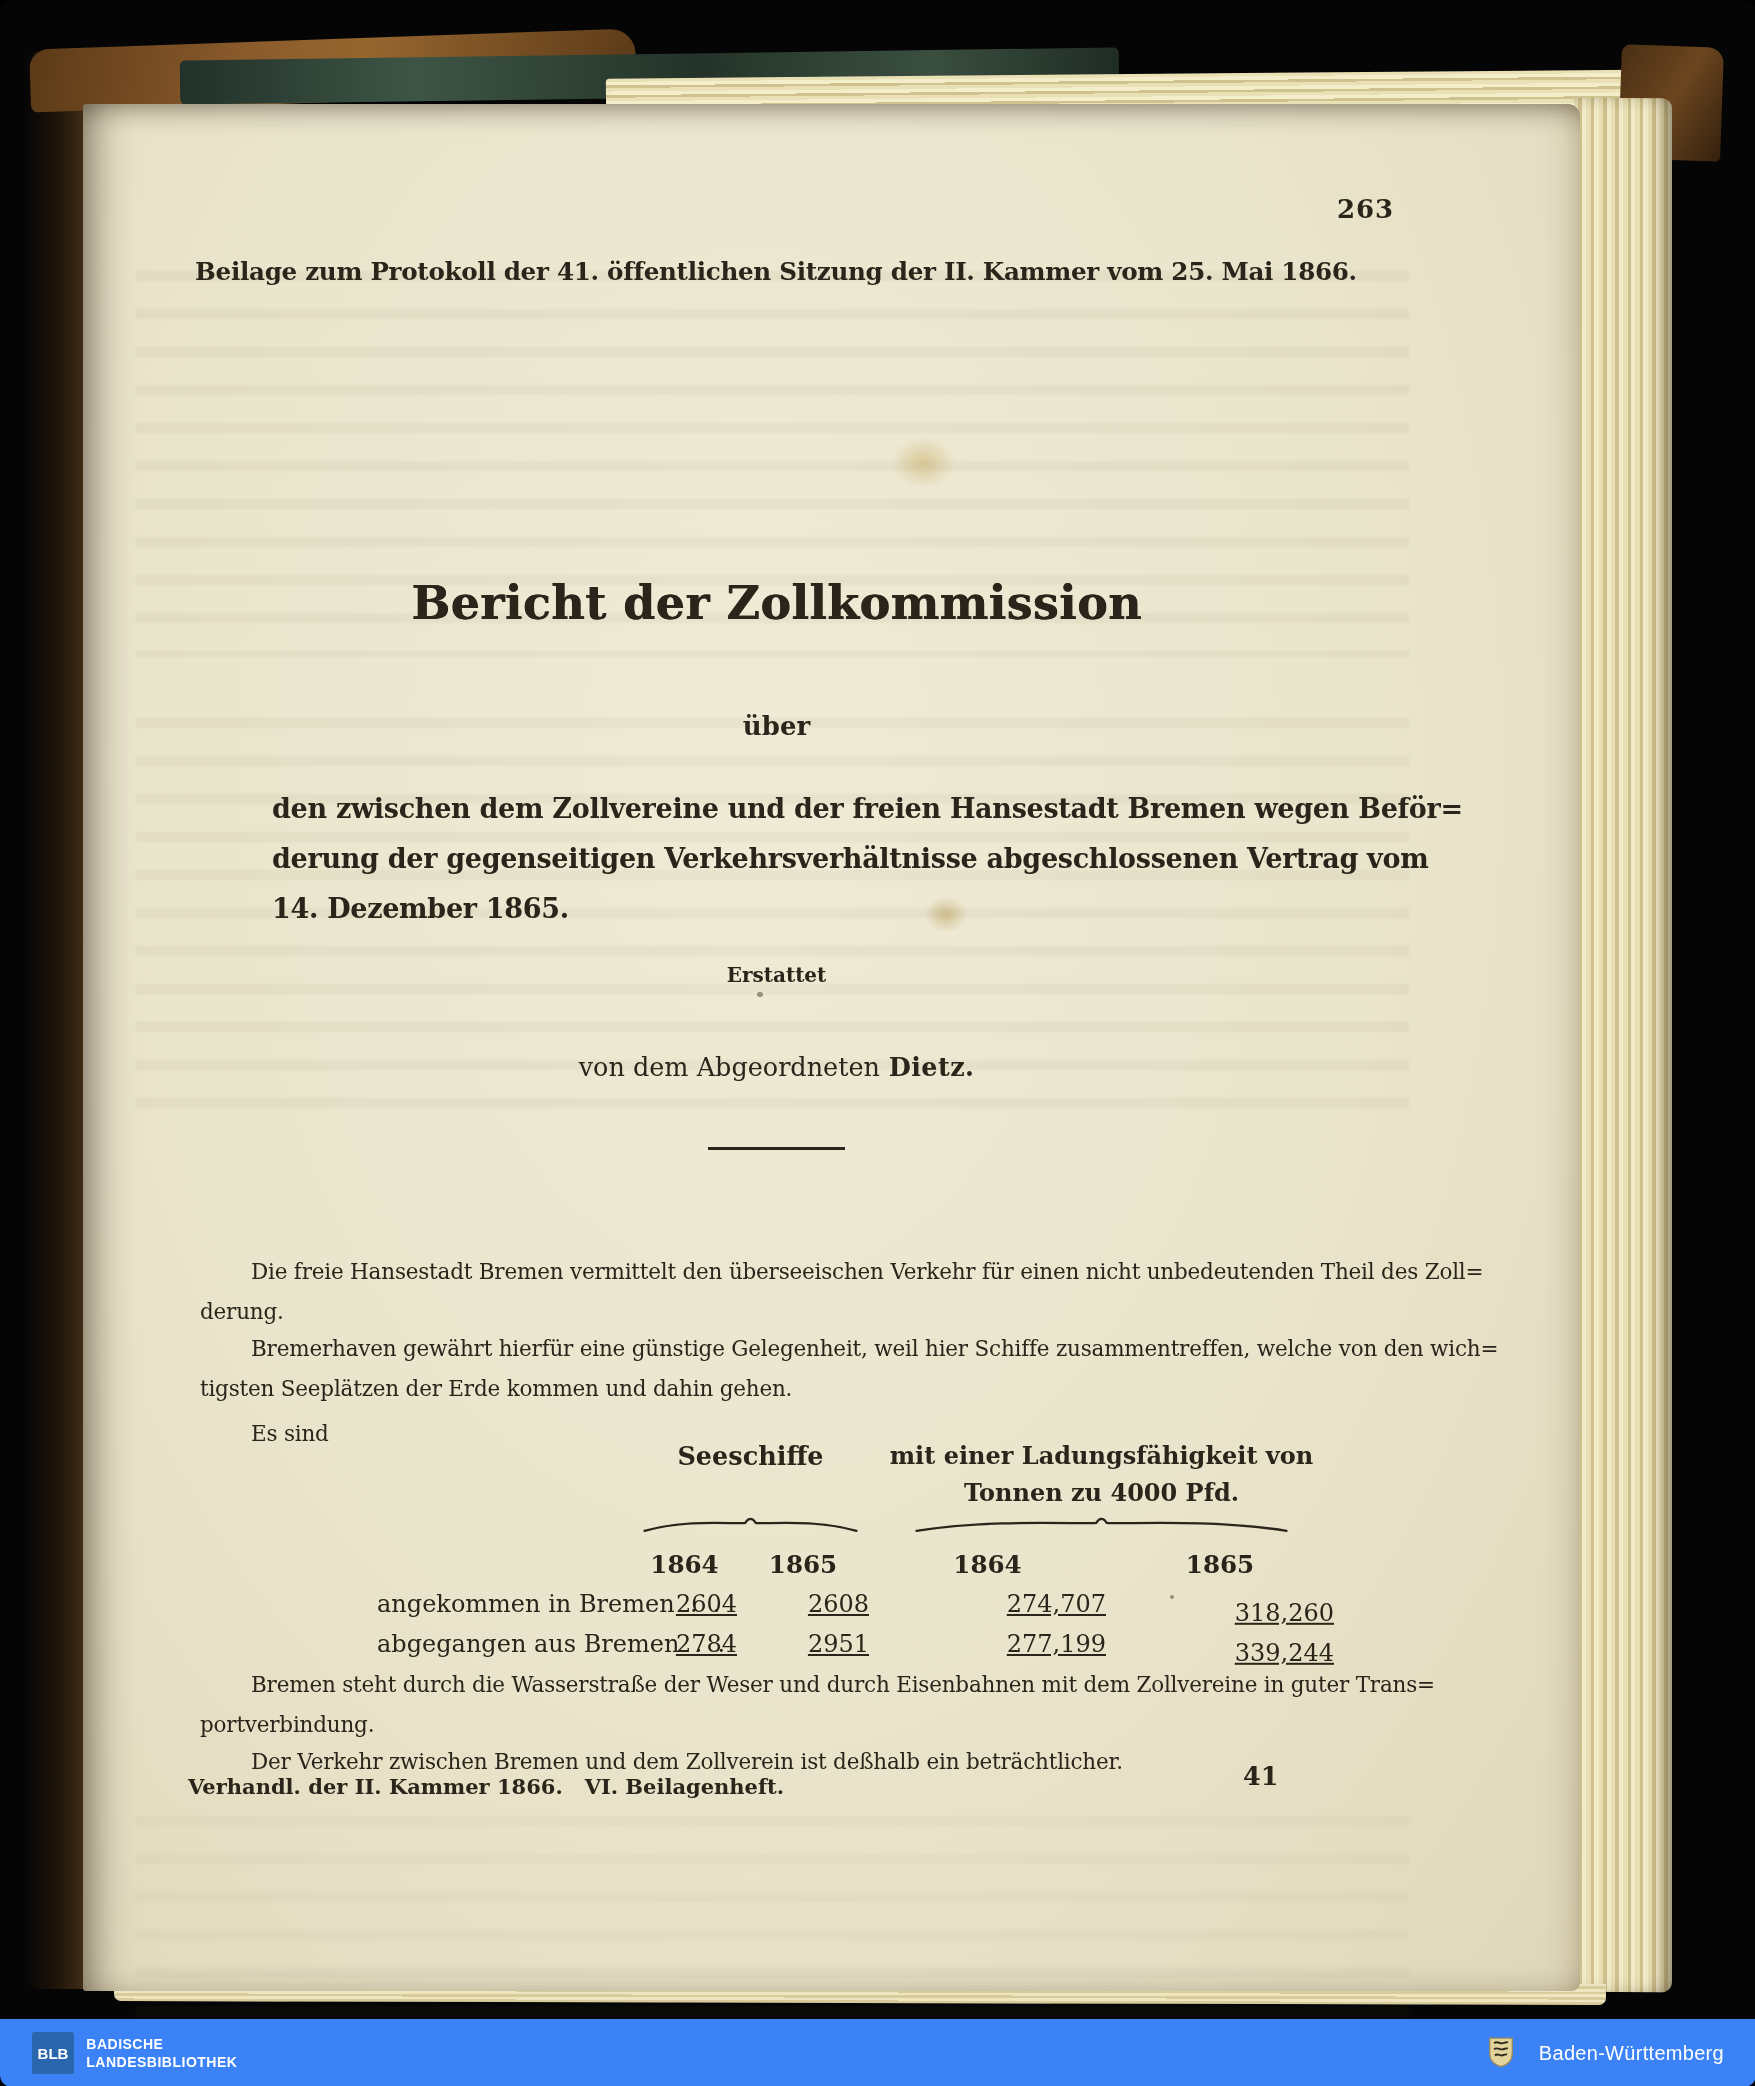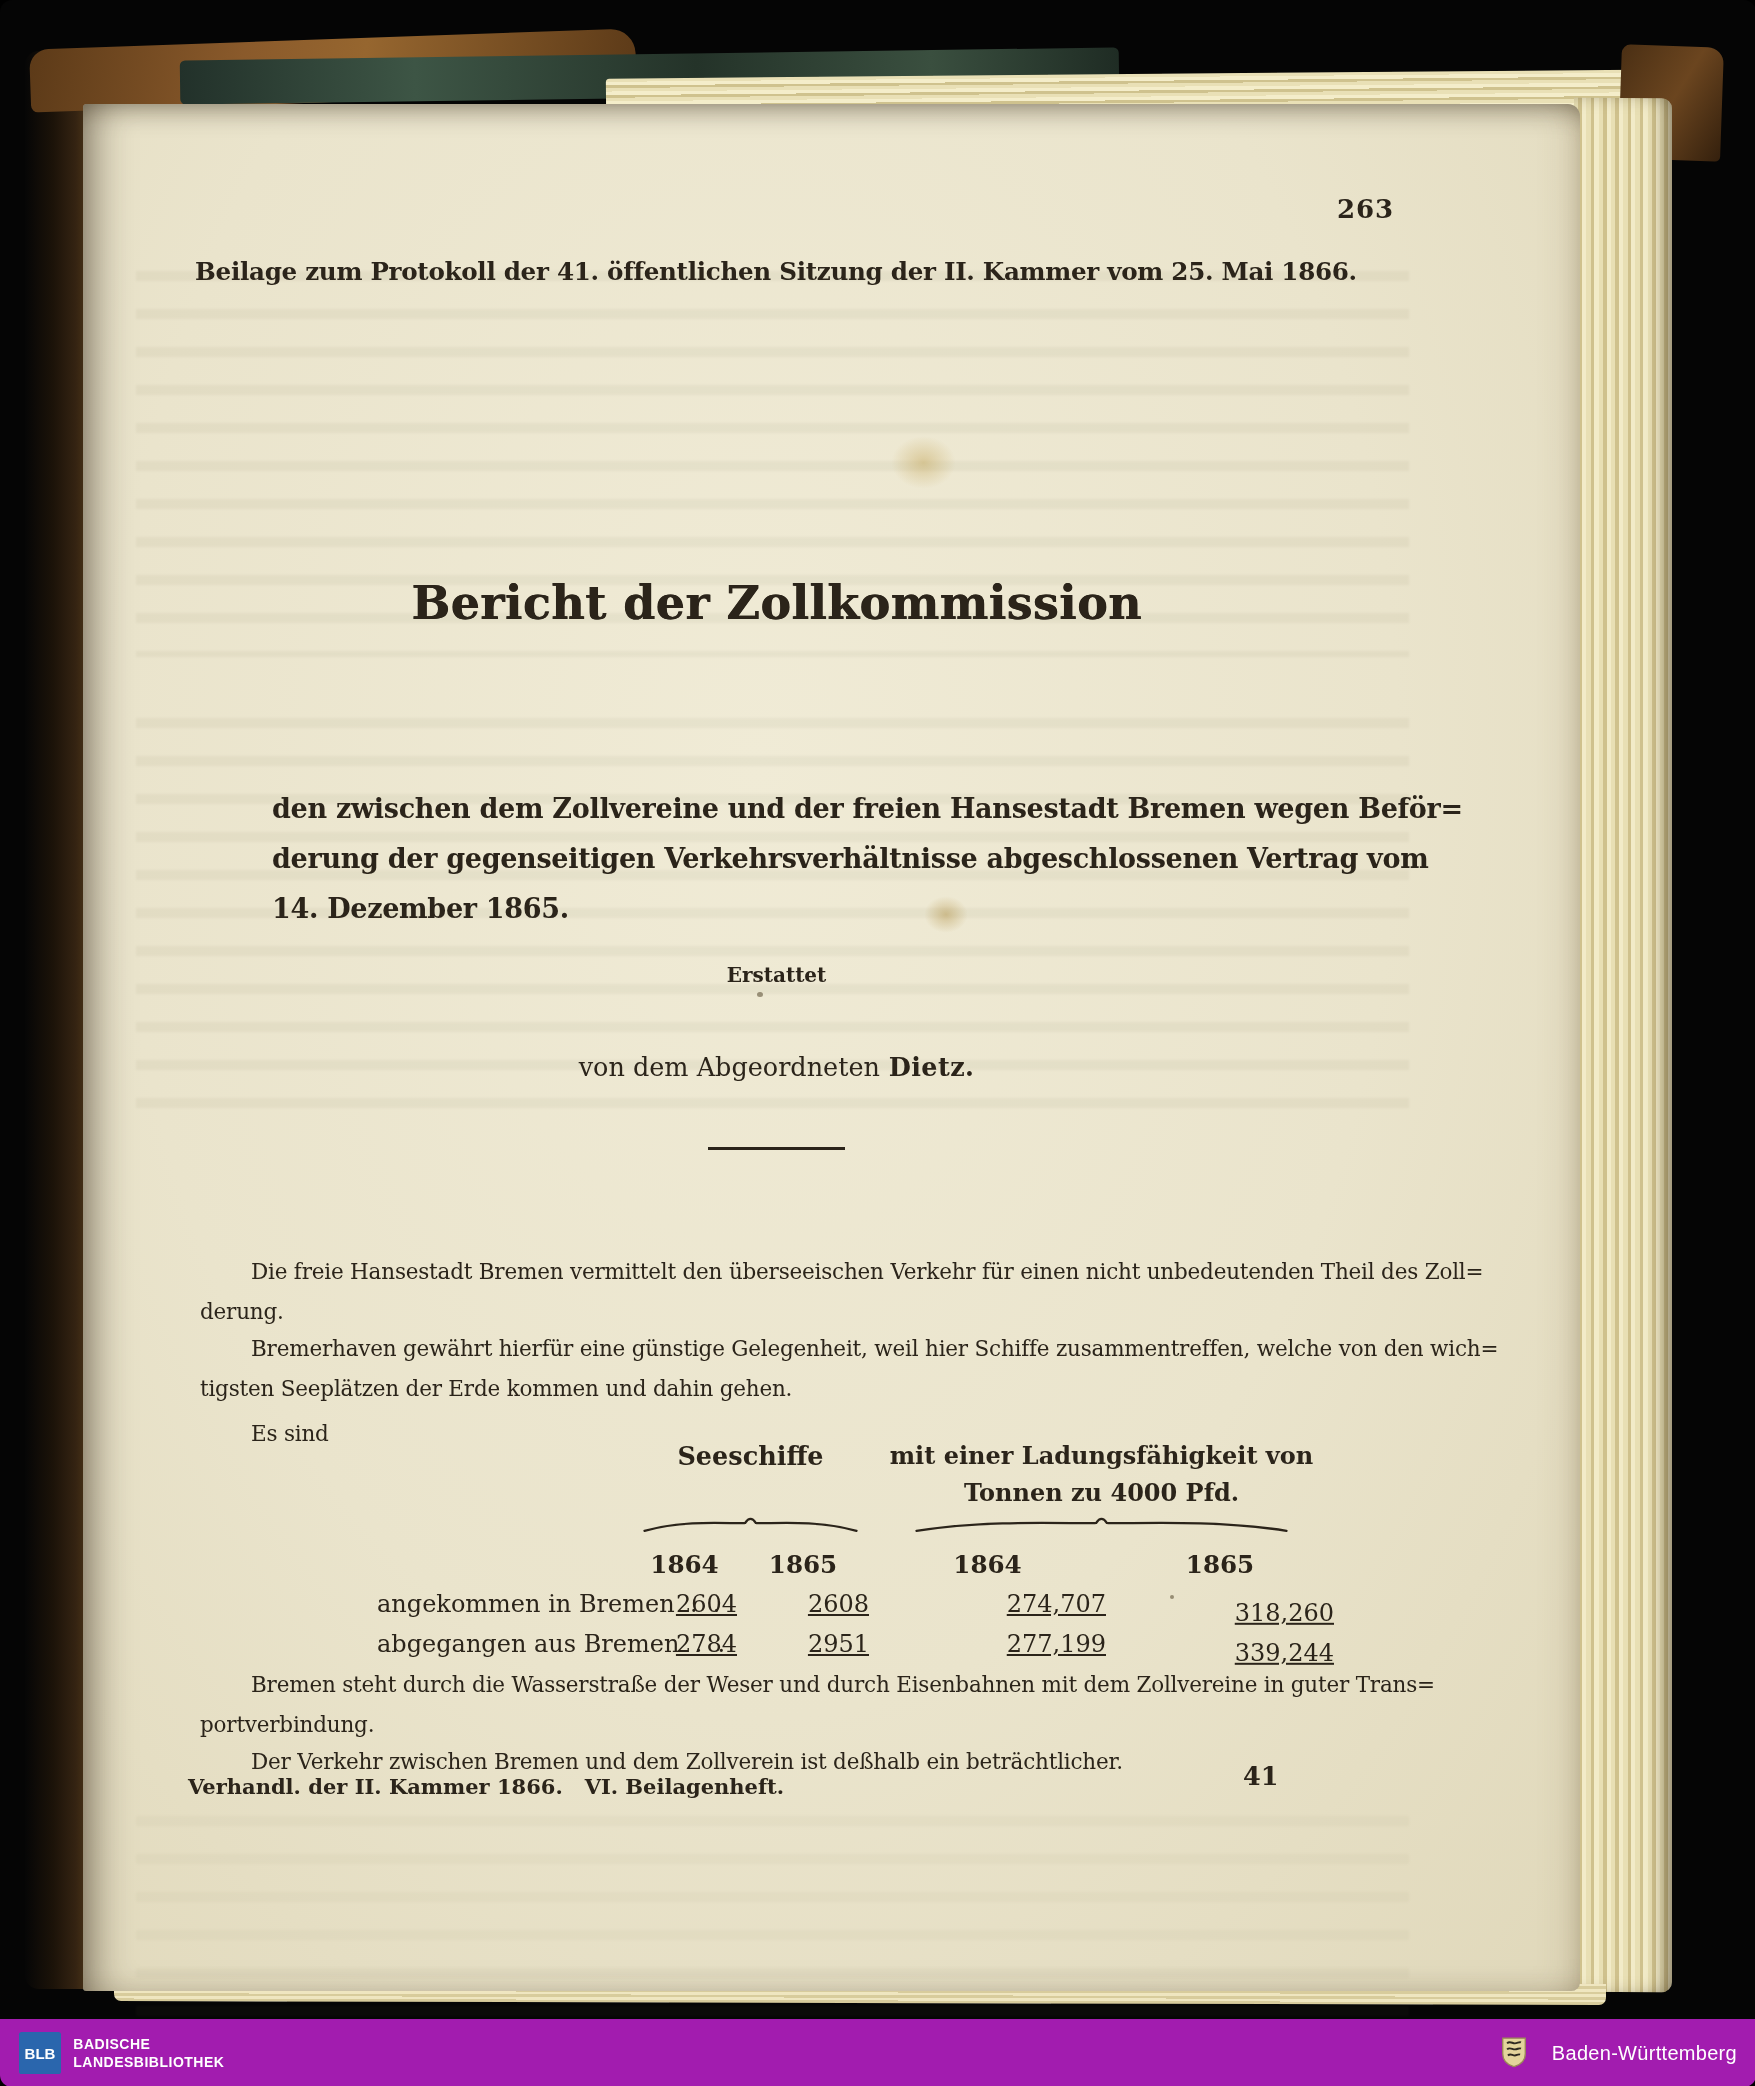--- a/index.html
+++ b/index.html
@@ -84,22 +84,22 @@
   .t-years .t-cell{text-align:center;font-weight:bold;}
   .t-data{grid-template-columns:255px 105px 132px 237px 228px;margin-top:11.4px;}
   .t-label{white-space:pre;font-size:24px;}
   .t-val{text-align:right;font-size:24px;text-decoration:underline;}
   .dip{transform:translateY(8.8px);}
 
   .footer-left{position:absolute;left:105px;top:1670px;font-size:21px;font-weight:bold;white-space:pre;}
   .footer-right{position:absolute;left:1160px;top:1657px;font-size:25.5px;font-weight:bold;}
 
   
-  .viewer-bar{position:absolute;left:0;top:2019px;width:1756px;height:68px;background:#a21caf;
-    display:flex;align-items:center;justify-content:space-between;padding:0 19px;
+  .viewer-bar{position:absolute;left:0;top:2019px;width:1756px;height:68px;background:#3b82f6;
+    display:flex;align-items:center;justify-content:space-between;padding:0 32px;
     font-family:"Liberation Sans", sans-serif;color:#fff;}
   .v-left{display:flex;align-items:center;gap:12.3px;cursor:pointer;}
   .blb-square{width:42px;height:42px;background:#2a66ad;border-radius:2.6px;
     display:flex;align-items:center;justify-content:center;font-size:15px;font-weight:bold;color:#fff;}
   .lib-lines{font-size:14px;font-weight:bold;line-height:18.4px;letter-spacing:0.5px;}
   .v-right{display:flex;align-items:center;gap:25px;cursor:pointer;}
   .state-label{font-size:20px;font-weight:500;letter-spacing:0.3px;}
 </style>
 </head>
 <body>
@@ -123,20 +123,21 @@
     <div class="stain stain-b"></div>
     <div class="speck speck-1"></div>
     <div class="speck speck-2"></div>
 
     <div class="page-number">263</div>
 
     <div class="header-line">Beilage zum Protokoll der 41. öffentlichen Sitzung der II. Kammer vom 25. Mai 1866.</div>
 
     <div class="doc-title">Bericht der Zollkommission</div>
 
+    <div class="ueber">über</div>
 
     <div class="subject">
       <div class="s-line">den zwischen dem Zollvereine und der freien Hansestadt Bremen wegen Beför=</div>
       <div class="s-line">derung der gegenseitigen Verkehrsverhältnisse abgeschlossenen Vertrag vom</div>
       <div class="s-line">14. Dezember 1865.</div>
     </div>
 
     <div class="erstattet">Erstattet</div>
 
     <div class="byline">

